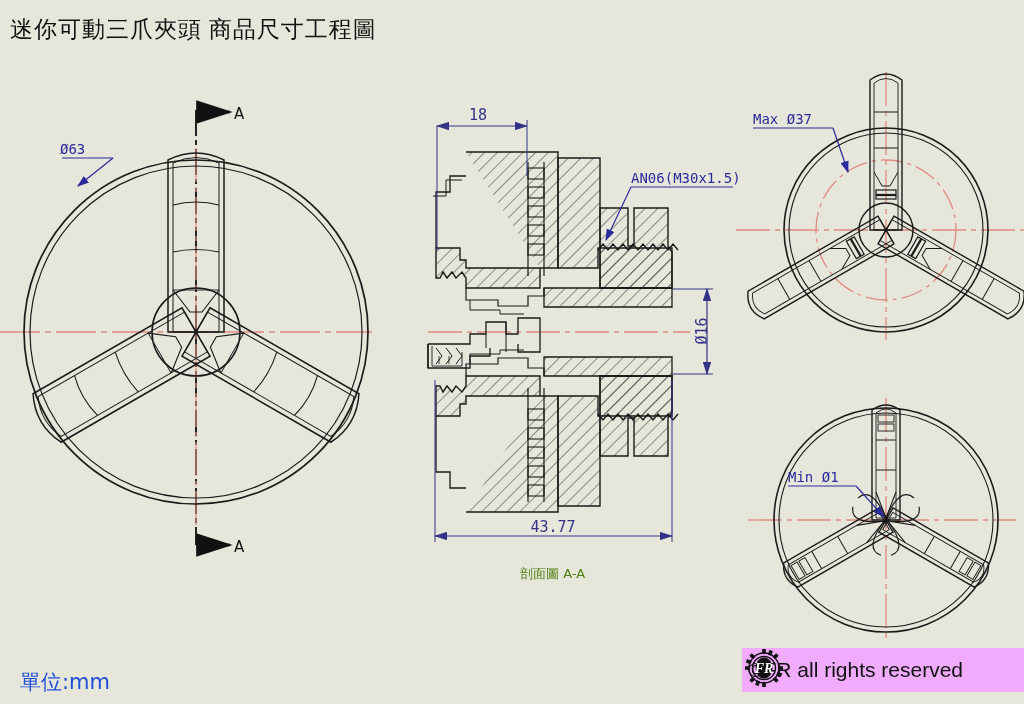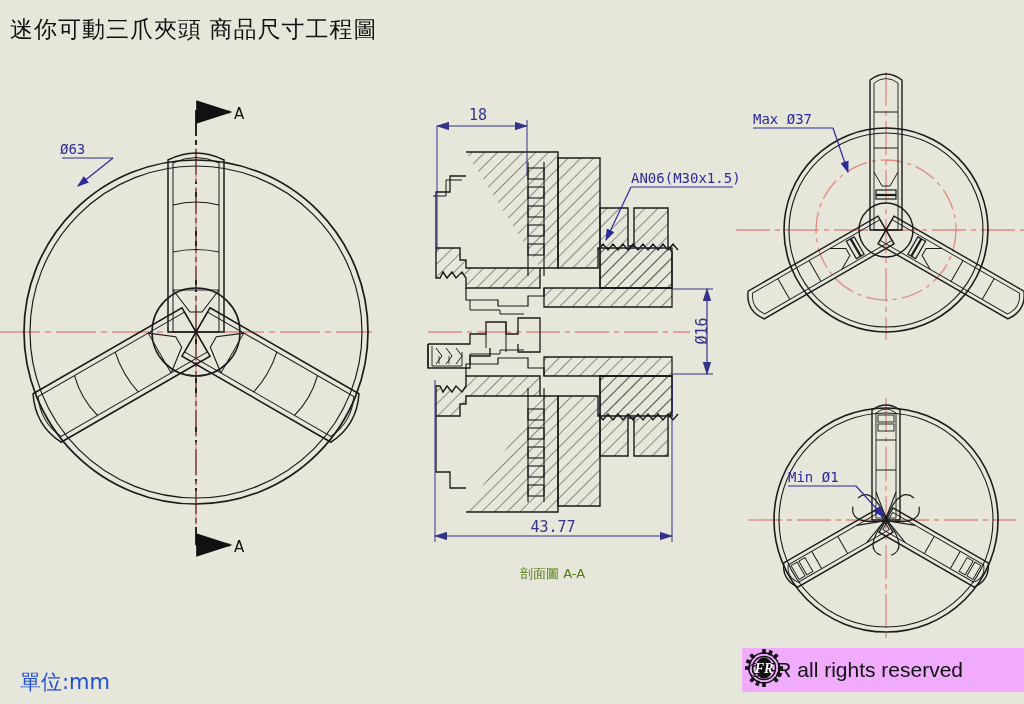--- a/index.html
+++ b/index.html
@@ -6,21 +6,21 @@
   body{
     width:1024px;height:704px;
     background:#e7e6db;
     font-family:"Liberation Serif", serif;
     overflow:hidden;
     position:relative;
   }
   #stage{position:relative;width:1024px;height:704px;}
   .title{
     position:absolute;left:10px;top:14px;
-    font-family:Liberation Sans, sans-serif;
+    font-family:Liberation Serif, serif;
     font-size:23px;color:#111;letter-spacing:1px;white-space:nowrap;
   }
   .unit{
     position:absolute;left:20px;top:668px;
     font-family:"DejaVu Sans", sans-serif;
     font-size:21px;color:#1d4ed8;white-space:nowrap;
   }
   .sec-caption{
     position:absolute;left:520px;top:565px;
     font-family:"DejaVu Sans", sans-serif;

